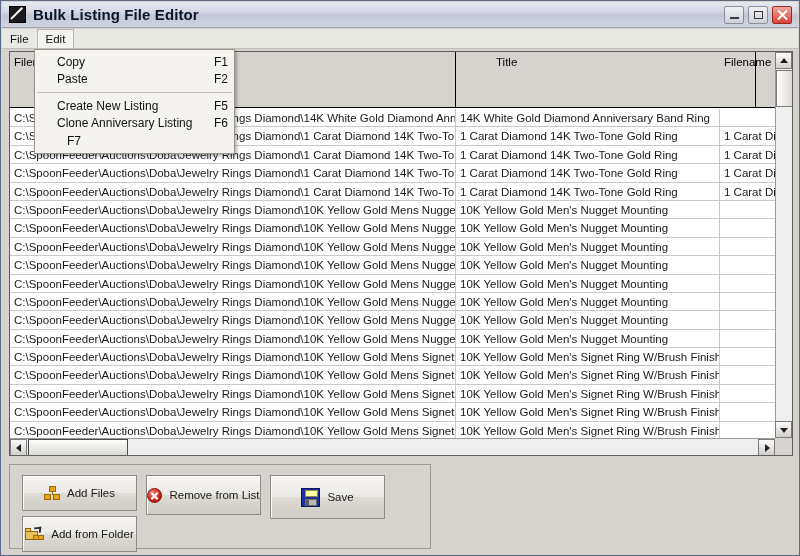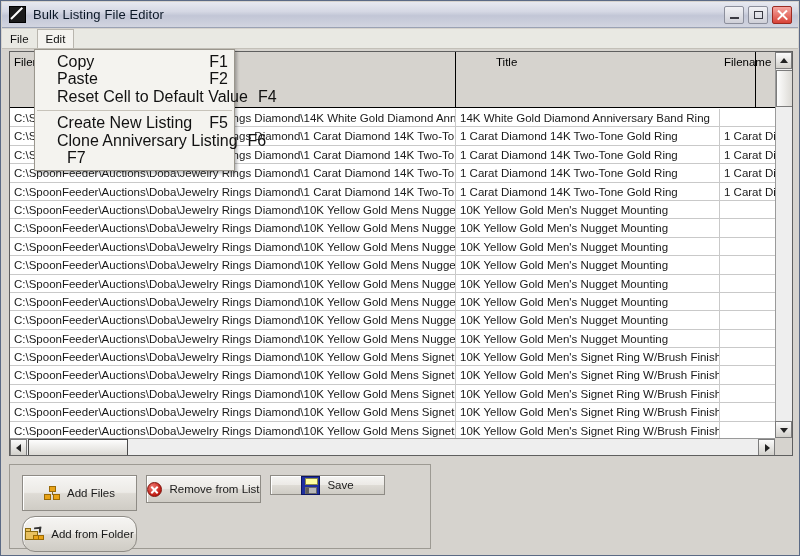--- a/index.html
+++ b/index.html
@@ -26,21 +26,21 @@
   }
   .app-icon{
     width:15px;height:15px;margin-left:7px;margin-right:7px;
     background:#1b1b1b;border:1px solid #000;position:relative;flex:none;
   }
   .app-icon:after{
     content:"";position:absolute;left:1px;top:11px;width:16px;height:2px;
     background:#fff;transform:rotate(-45deg);transform-origin:left center;
   }
   .title-text{
-    font-size:13px;font-weight:normal;color:#0b1726;letter-spacing:.1px;
+    font-size:15px;font-weight:bold;color:#0b1726;letter-spacing:.1px;
     white-space:nowrap;
   }
   .winbtns{position:absolute;right:6px;top:4px;display:flex;gap:4px;}
   .wbtn{
     width:20px;height:18px;border:1px solid #8c8f9c;border-radius:2px;
     background:linear-gradient(to bottom,#f2f2f5,#cfd0d8);
     position:relative;box-sizing:border-box;
   }
   .wbtn.close{
     background:linear-gradient(to bottom,#f5a6a0,#d84237);
@@ -128,21 +128,21 @@
   }
 
   
   .dropdown{
     position:absolute;left:33px;top:48px;width:201px;
     background:#f4f3ef;border:1px solid #9a968d;
     box-shadow:2px 2px 3px rgba(0,0,0,.28);
     padding:3px 0;box-sizing:border-box;z-index:50;
   }
   .dd-item{
-    height:17.5px;display:flex;align-items:center;font-size:16px;color:#111;
+    height:17.5px;display:flex;align-items:center;font-size:12px;color:#111;
     padding:0 6px 0 22px;box-sizing:border-box;
   }
   .dd-item .lbl{flex:1;white-space:nowrap;}
   .dd-item .key{color:#111;padding-left:10px;text-align:center;}
   .dd-sep{height:1px;background:#c7c3ba;margin:4px 2px 4px 2px;}
 
   
   .panel-left{
     position:absolute;left:8px;top:463px;width:422px;height:85px;
     border:1px solid #9d9a93;background:#d6d3ce;box-sizing:border-box;
@@ -360,24 +360,20 @@
 
   <div class="dropdown" id="edit-dropdown">
       <div class="dd-item">
         <span class="lbl">Copy</span>
         <span class="key">F1</span>
       </div>
       <div class="dd-item">
         <span class="lbl">Paste</span>
         <span class="key">F2</span>
       </div>
-      <div class="dd-item">
-        <span class="lbl">Reset Cell to Default Value</span>
-        <span class="key">F4</span>
-      </div>
       <div class="dd-sep"></div>
       <div class="dd-item">
         <span class="lbl">Create New Listing</span>
         <span class="key">F5</span>
       </div>
       <div class="dd-item">
         <span class="lbl">Clone Anniversary Listing</span>
         <span class="key">F6</span>
       </div>
       <div class="dd-item">
@@ -389,38 +385,38 @@
     <div class="btn" style="left:12px;top:10px;width:115px;height:36px;">
       <span class="ico ic-addfiles">
         <i class="a"></i>
           <i class="line"></i>
           <i class="b"></i>
           <i class="c"></i>
       </span>
       <span>Add Files</span>
     </div>
 
-    <div class="btn" style="left:136px;top:10px;width:115px;height:28px;">
+    <div class="btn" style="left:136px;top:10px;width:115px;height:40px;">
       <span class="ico ic-redx">
         <span class="x1"></span>
           <span class="x2"></span>
       </span>
       <span>Remove from List</span>
     </div>
 
-    <div class="btn" style="left:260px;top:10px;width:115px;height:20px;">
+    <div class="btn" style="left:260px;top:10px;width:115px;height:44px;">
       <span class="ico ic-floppy">
         <span class="top"></span>
           <span class="bot"></span>
           <span class="notch"></span>
       </span>
       <span>Save</span>
     </div>
 
-    <div class="btn" style="left:12px;top:51px;width:115px;height:36px;border-radius:13px;">
+    <div class="btn" style="left:12px;top:51px;width:115px;height:36px;">
       <span class="ico ic-folder">
         <span class="arw"></span>
           <span class="ftab"></span>
           <span class="f"></span>
           <span class="b1"></span>
           <span class="b2"></span>
       </span>
       <span>Add from Folder</span>
     </div>
 

